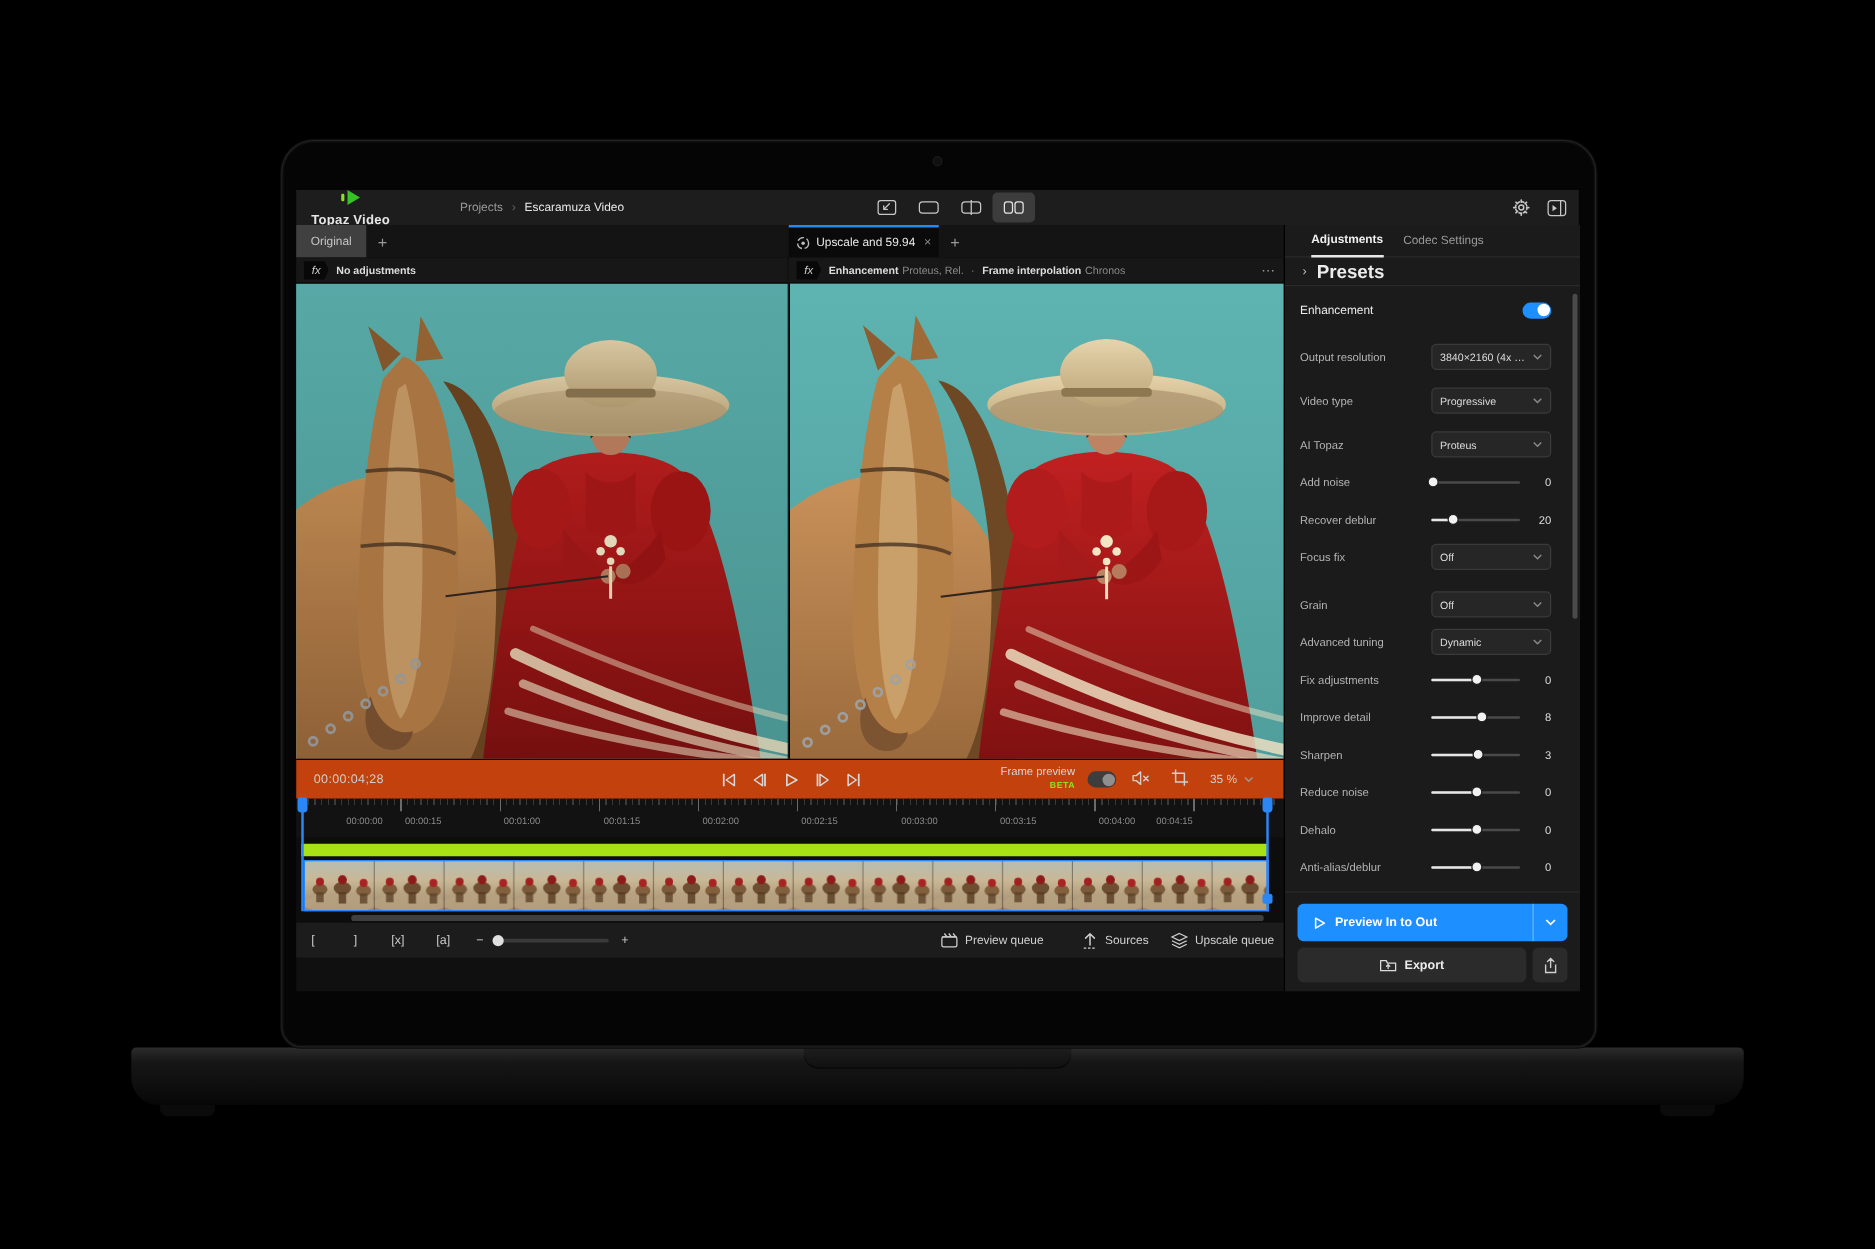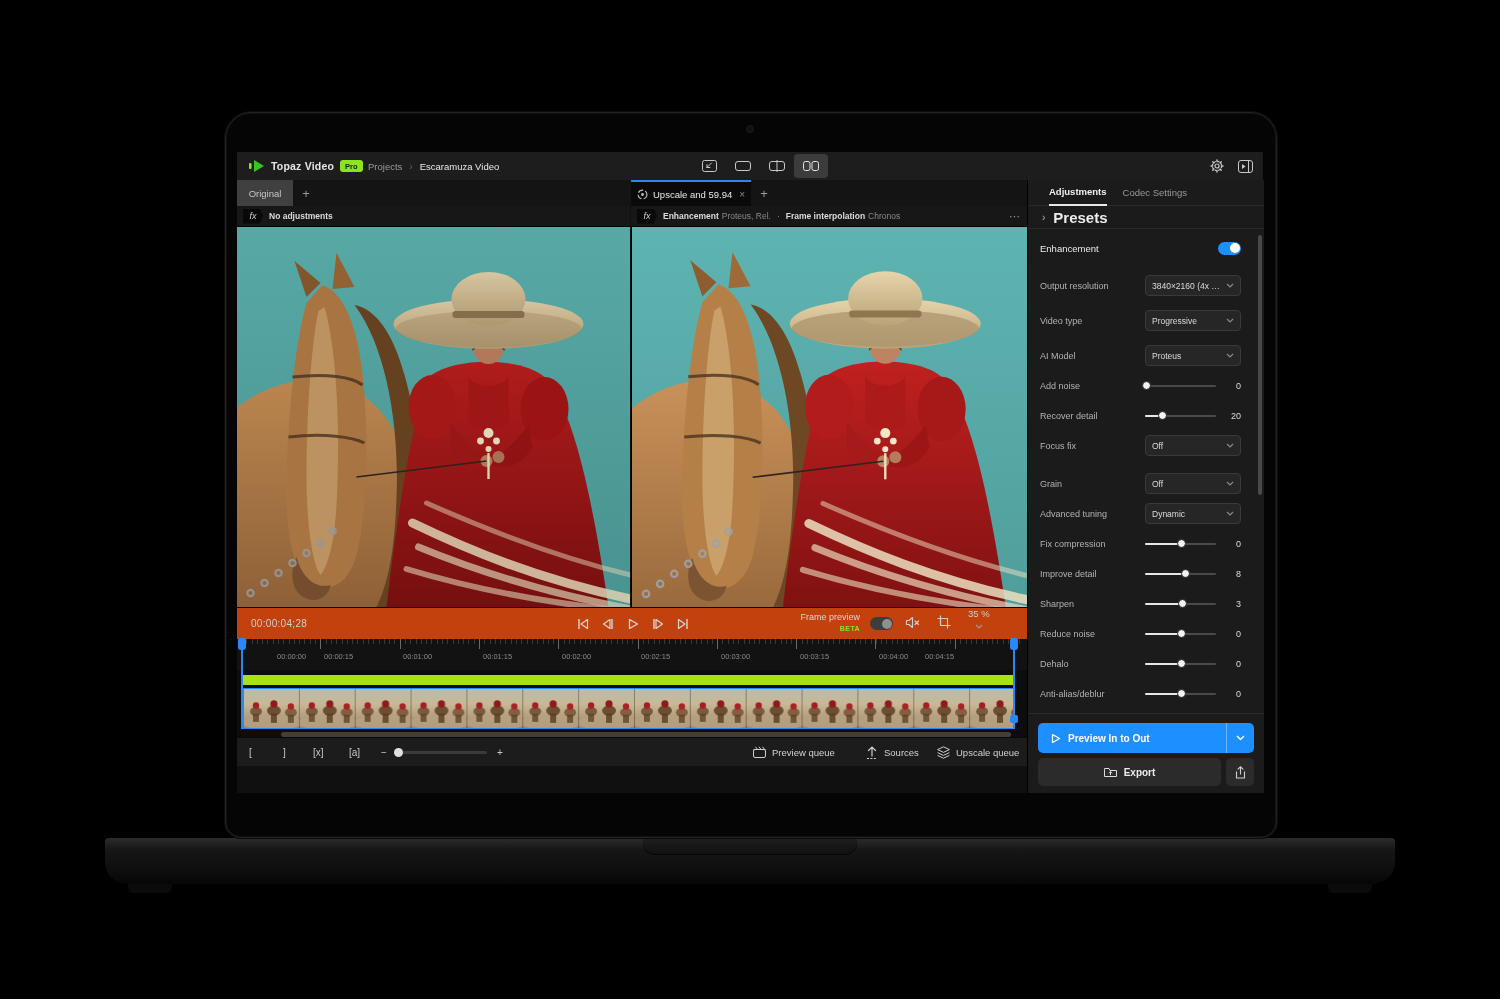--- a/index.html
+++ b/index.html
@@ -10,21 +10,21 @@
   #webcam{position:absolute;left:746px;top:125px;width:6px;height:6px;border-radius:50%;background:#101010;border:1px solid #1c1c1c;}
   #base{position:absolute;left:105px;top:838px;width:1290px;height:46px;border-radius:4px 4px 22px 22px;
     background:linear-gradient(#2c2c2c,#161616 26%,#0c0c0c 78%,#060606);}
   #basenotch{position:absolute;left:643px;top:838px;width:214px;height:17px;border-radius:0 0 12px 12px;
     background:linear-gradient(#1e1e1e,#101010);box-shadow:inset 0 -1px 0 #060606;}
   .foot{position:absolute;top:884px;width:44px;height:9px;border-radius:0 0 6px 6px;background:#0b0b0b;}
   
   #app{position:absolute;left:237px;top:152px;width:1026px;height:641px;background:#101010;color:#ddd;font-size:10px;}
   
   #topbar{position:absolute;left:0;top:0;width:1026px;height:28px;background:#1d1d1d;border-bottom:1px solid #050505;}
-  #logo{position:absolute;left:12px;top:0;height:28px;display:flex;align-items:center;gap:6px;}
+  #logo{position:absolute;left:12px;top:0;height:28px;display:flex;align-items:center;gap:6px;flex-direction:column;}
   .brand{color:#e6e6e6;font-size:10.5px;font-weight:bold;letter-spacing:.2px;}
   .probadge{background:#8ee31f;color:#0c2200;font-size:7.5px;font-weight:bold;padding:1.5px 5px;border-radius:3px;}
   #breadcrumb{position:absolute;left:131px;top:0;height:28px;display:flex;align-items:center;gap:7px;}
   .bc-dim{color:#9a9a9a;font-size:9.5px;}
   .bc-sep{color:#5f5f5f;font-size:10px;}
   .bc-cur{color:#e8e8e8;font-size:9.5px;}
   #viewmodes{position:absolute;left:455px;top:2px;height:24px;display:flex;align-items:center;}
   .vbtn{width:34px;height:24px;display:flex;align-items:center;justify-content:center;border-radius:4px;}
   .vbtn.active{background:#3c3c3c;}
   #topright{position:absolute;right:10px;top:2px;height:24px;display:flex;align-items:center;gap:14px;}
@@ -59,21 +59,21 @@
   #timecode{position:absolute;left:14px;top:0;height:31px;display:flex;align-items:center;color:#cfcfcf;font-size:10px;letter-spacing:.3px;}
   #transbtns{position:absolute;left:338px;top:0;height:31px;display:flex;align-items:center;gap:9px;}
   .tbtn{width:16px;height:16px;display:flex;align-items:center;justify-content:center;}
   #fplabel{position:absolute;left:538px;top:4px;width:85px;text-align:right;line-height:11px;}
   #fplabel .l1{color:#d8d8d8;font-size:9px;}
   #fplabel .l2{color:#8ee31f;font-size:7px;font-weight:bold;letter-spacing:.4px;}
   #fptoggle{position:absolute;left:633px;top:9px;width:23px;height:13px;border-radius:7px;background:#3d3d3d;}
   #fptoggle .knob{position:absolute;right:1.5px;top:1.5px;width:10px;height:10px;border-radius:50%;background:#8f8f8f;}
   #muteicon{position:absolute;left:668px;top:7px;}
   #cropicon{position:absolute;left:700px;top:7px;}
-  #zoomsel{position:absolute;left:731px;top:0;height:31px;display:flex;align-items:center;gap:5px;color:#cfcfcf;font-size:9.5px;flex-direction:column;}
+  #zoomsel{position:absolute;left:731px;top:0;height:31px;display:flex;align-items:center;gap:5px;color:#cfcfcf;font-size:9.5px;}
   
   #ruler{position:absolute;left:0;top:487px;width:790px;height:31px;background:#121212;}
   .tickminor{position:absolute;left:4px;top:0;width:782px;height:5px;
     background:repeating-linear-gradient(90deg,#3a3a3a 0 1px,transparent 1px 5.29px);}
   .tickmajor{position:absolute;left:4px;top:0;width:782px;height:10px;
     background:repeating-linear-gradient(90deg,#6a6a6a 0 1px,transparent 1px 79.3px);}
   .ticklabel{position:absolute;top:13px;color:#8b8b8b;font-size:7.5px;}
   #trackarea{position:absolute;left:0;top:518px;width:790px;height:67px;background:#0d0d0d;}
   #greenbar{position:absolute;left:4px;top:5px;width:773px;height:10px;background:#a9e214;border-radius:1px;}
   #filmstrip{position:absolute;left:6px;top:18px;width:772px;height:41px;border:1.5px solid #2b87f5;box-sizing:border-box;background:#8a7a5e;}
@@ -525,38 +525,38 @@
     <div class="prow" style="top:130px;">
       <span class="plabel">Video type</span>
       <div class="pdrop">
         <span>Progressive</span>
         <svg width="8" height="5" viewBox="0 0 8 5">
             <path d="M1,1 L4,4 L7,1" fill="none" stroke="#8a8a8a" stroke-width="1.2"></path>
           </svg>
       </div>
     </div>
     <div class="prow" style="top:165px;">
-      <span class="plabel">AI Model</span>
+      <span class="plabel">AI Topaz</span>
       <div class="pdrop">
         <span>Proteus</span>
         <svg width="8" height="5" viewBox="0 0 8 5">
             <path d="M1,1 L4,4 L7,1" fill="none" stroke="#8a8a8a" stroke-width="1.2"></path>
           </svg>
       </div>
     </div>
     <div class="prow" style="top:195px;">
       <span class="plabel">Add noise</span>
       <div class="pslider">
           <div class="pfill" style="width: 2%;"></div>
           <div class="pknob" style="left: calc(2% - 4.5px);"></div>
         </div>
       <span class="pval">0</span>
     </div>
     <div class="prow" style="top:225px;">
-      <span class="plabel">Recover detail</span>
+      <span class="plabel">Recover deblur</span>
       <div class="pslider">
           <div class="pfill" style="width: 24%;"></div>
           <div class="pknob" style="left: calc(24% - 4.5px);"></div>
         </div>
       <span class="pval">20</span>
     </div>
     <div class="prow" style="top:255px;">
       <span class="plabel">Focus fix</span>
       <div class="pdrop">
         <span>Off</span>
@@ -577,21 +577,21 @@
     <div class="prow" style="top:323px;">
       <span class="plabel">Advanced tuning</span>
       <div class="pdrop">
         <span>Dynamic</span>
         <svg width="8" height="5" viewBox="0 0 8 5">
             <path d="M1,1 L4,4 L7,1" fill="none" stroke="#8a8a8a" stroke-width="1.2"></path>
           </svg>
       </div>
     </div>
     <div class="prow" style="top:353px;">
-      <span class="plabel">Fix compression</span>
+      <span class="plabel">Fix adjustments</span>
       <div class="pslider">
           <div class="pfill" style="width: 52%;"></div>
           <div class="pknob" style="left: calc(52% - 4.5px);"></div>
         </div>
       <span class="pval">0</span>
     </div>
     <div class="prow" style="top:383px;">
       <span class="plabel">Improve detail</span>
       <div class="pslider">
           <div class="pfill" style="width: 57%;"></div>

